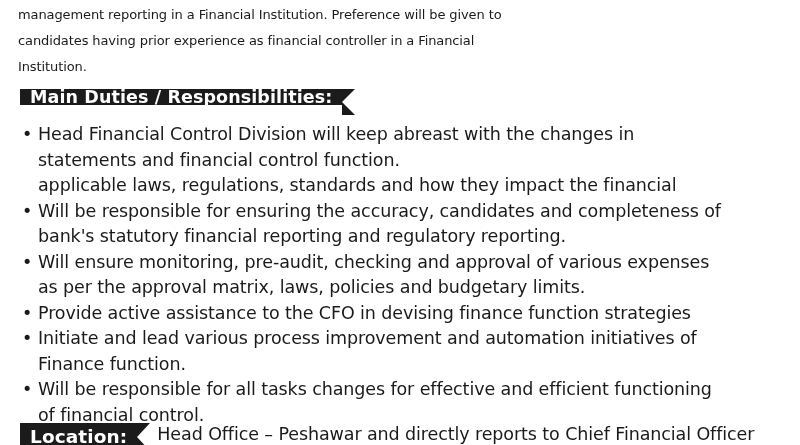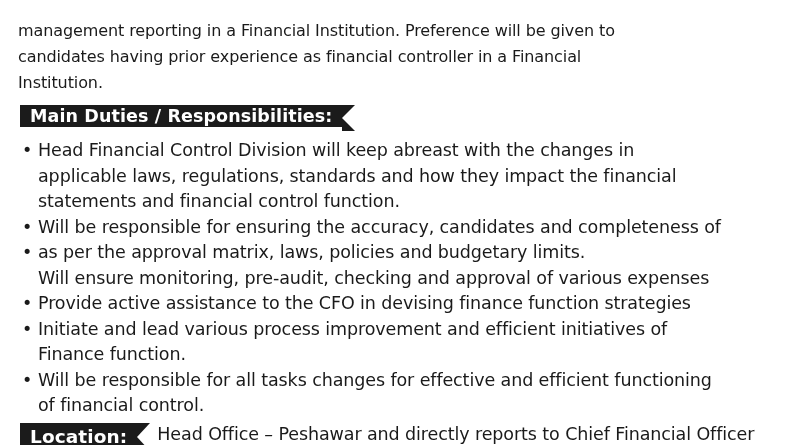--- a/index.html
+++ b/index.html
@@ -17,43 +17,43 @@
     position: relative;
     width: 800px;
     height: 445px;
     background: #ffffff;
     box-sizing: border-box;
     padding: 0 18px;
     overflow: hidden;
   }
   .intro {
     margin: 0;
-    padding-top: 18px;
-    font-size: 16px;
+    padding-top: 2px;
+    font-size: 13px;
     line-height: 26px;
     color: #1a1a1a;
     text-align: justify;
     text-align-last: left;
     letter-spacing: -0.1px;
   }
   .intro .line {
     display: block;
     white-space: nowrap;
   }
   .section-banner {
     position: relative;
     display: inline-block;
     margin: 9px 0 4px 2px;
     height: 27px;
   }
   .banner-body {
     position: relative;
     display: flex;
     align-items: center;
-    height: 22px;
+    height: 16px;
     background: #1b1b1b;
     color: #ffffff;
     font-size: 17.5px;
     font-weight: bold;
     padding: 0 10px 0 10px;
     letter-spacing: 0.1px;
     box-sizing: border-box;
   }
   .banner-tail {
     position: absolute;
@@ -138,39 +138,40 @@
 
   <div class="section-banner">
     <div class="banner-body">Main Duties / Responsibilities:</div>
     <div class="banner-tail"></div>
   </div>
 
   <ul class="duties">
     <li>
       <span class="bullet">•</span>
       <span class="ltext">Head Financial Control Division will keep abreast with the changes in</span>
+      <span class="ltext">statements and financial control function.</span>
       <span class="ltext">applicable laws, regulations, standards and how they impact the financial</span>
-      <span class="ltext">statements and financial control function.</span>
     </li>
     <li>
       <span class="bullet">•</span>
       <span class="ltext">Will be responsible for ensuring the accuracy, candidates and completeness of</span>
+      <span class="ltext">bank's statutory financial reporting and regulatory reporting.</span>
     </li>
     <li>
       <span class="bullet">•</span>
+      <span class="ltext">Will ensure monitoring, pre-audit, checking and approval of various expenses</span>
       <span class="ltext">as per the approval matrix, laws, policies and budgetary limits.</span>
-      <span class="ltext">Will ensure monitoring, pre-audit, checking and approval of various expenses</span>
     </li>
     <li>
       <span class="bullet">•</span>
       <span class="ltext">Provide active assistance to the CFO in devising finance function strategies</span>
     </li>
     <li>
       <span class="bullet">•</span>
-      <span class="ltext">Initiate and lead various process improvement and efficient initiatives of</span>
+      <span class="ltext">Initiate and lead various process improvement and automation initiatives of</span>
       <span class="ltext">Finance function.</span>
     </li>
     <li>
       <span class="bullet">•</span>
       <span class="ltext">Will be responsible for all tasks changes for effective and efficient functioning</span>
       <span class="ltext">of financial control.</span>
     </li>
 
   </ul>
 

